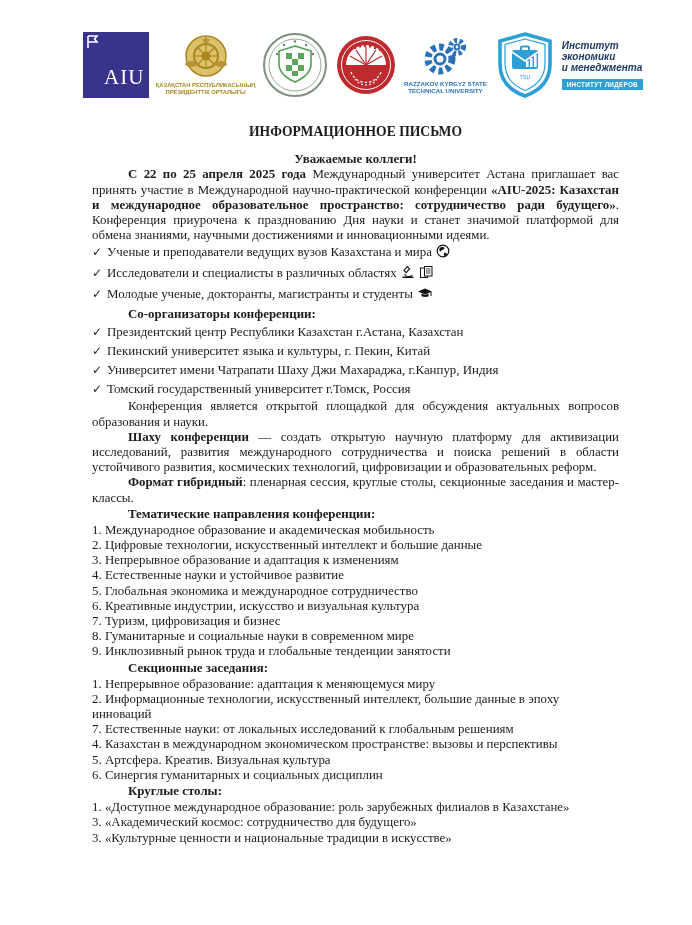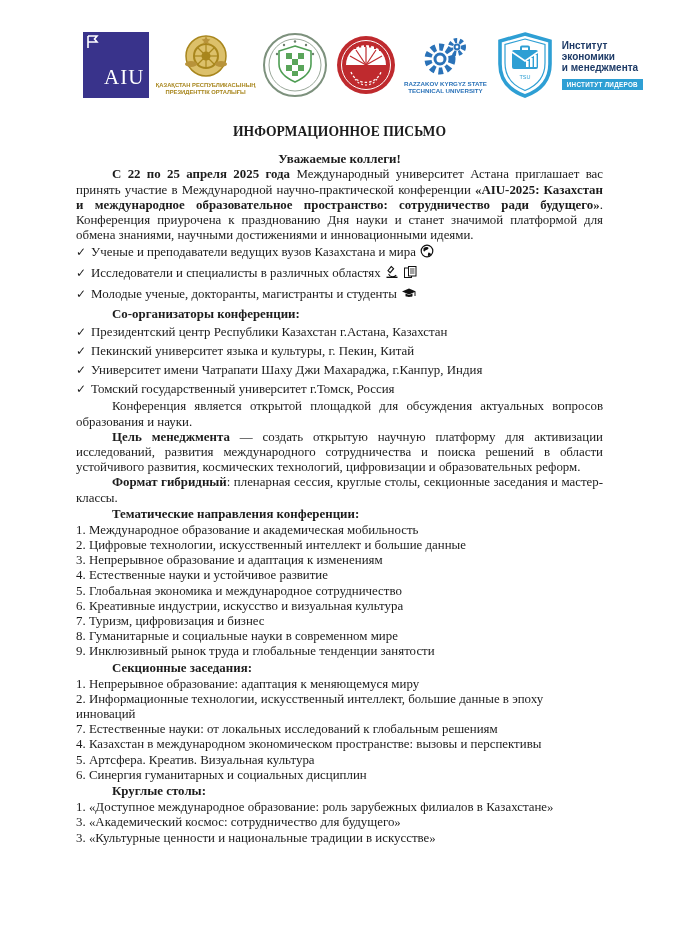--- a/index.html
+++ b/index.html
@@ -21,28 +21,28 @@
     font-family:"Liberation Serif",serif;font-size:21px;letter-spacing:1px;
   }
   .kz-text,.rz-text{
     font-family:"Liberation Sans",sans-serif;font-weight:bold;text-align:center;
     line-height:7px;margin-top:2px;
   }
   .kz-text{font-size:5.8px;color:#a8861d;}
   .rz-text{font-size:6.2px;color:#2a72b8;}
   .tsu-wrap{display:flex;align-items:center;}
   .tsu-text{margin-left:6px;font-family:"Liberation Sans",sans-serif;}
-  .tsu-name{font-size:10px;font-weight:bold;color:#1d3a66;line-height:11px;}
+  .tsu-name{font-size:10px;font-weight:bold;color:#1d3a66;line-height:11px;font-style:italic;}
   .tsu-badge{
     margin-top:3px;background:#2e9fd4;color:#fff;font-size:6.3px;font-weight:bold;
     padding:2px 5px;display:inline-block;letter-spacing:.3px;
   }
   
   .doc{
-    position:absolute;left:76px;top:124px;width:527px;
+    position:absolute;left:92px;top:124px;width:527px;
     font-size:12.9px;line-height:15.2px;text-align:justify;
   }
   .title{text-align:center;font-weight:bold;font-size:13.6px;}
   .greeting{text-align:center;font-weight:bold;margin-top:13px;}
   .para{text-indent:36px;}
   .h{font-weight:bold;text-indent:36px;text-align:left;line-height:17px;}
   .citem{text-align:left;line-height:19px;}
   .check{font-family:"DejaVu Sans",sans-serif;font-size:12px;margin-right:5px;}
   .nline{text-align:left;}
   .mini{display:inline-block;vertical-align:-2px;margin-left:4px;}
@@ -200,21 +200,21 @@
 
   <div class="h">Со-организаторы конференции:</div>
 
   <div class="citem"><span class="check">✓</span><span>Президентский центр Республики Казахстан г.Астана, Казахстан</span></div>
   <div class="citem"><span class="check">✓</span><span>Пекинский университет языка и культуры, г. Пекин, Китай</span></div>
   <div class="citem"><span class="check">✓</span><span>Университет имени Чатрапати Шаху Джи Махараджа, г.Канпур, Индия</span></div>
   <div class="citem"><span class="check">✓</span><span>Томский государственный университет г.Томск, Россия</span></div>
 
   <div class="para">Конференция является открытой площадкой для обсуждения актуальных вопросов образования и науки.</div>
 
-  <div class="para"><b>Цель менеджмента</b><span> — создать открытую научную платформу для активизации исследований, развития международного сотрудничества и поиска решений в области устойчивого развития, космических технологий, цифровизации и образовательных реформ.</span></div>
+  <div class="para"><b>Шаху конференции</b><span> — создать открытую научную платформу для активизации исследований, развития международного сотрудничества и поиска решений в области устойчивого развития, космических технологий, цифровизации и образовательных реформ.</span></div>
 
   <div class="para"><b>Формат гибридный</b><span>: пленарная сессия, круглые столы, секционные заседания и мастер-классы.</span></div>
 
   <div class="h">Тематические направления конференции:</div>
   <div class="nline">1. Международное образование и академическая мобильность</div>
   <div class="nline">2. Цифровые технологии, искусственный интеллект и большие данные</div>
   <div class="nline">3. Непрерывное образование и адаптация к изменениям</div>
   <div class="nline">4. Естественные науки и устойчивое развитие</div>
   <div class="nline">5. Глобальная экономика и международное сотрудничество</div>
   <div class="nline">6. Креативные индустрии, искусство и визуальная культура</div>

